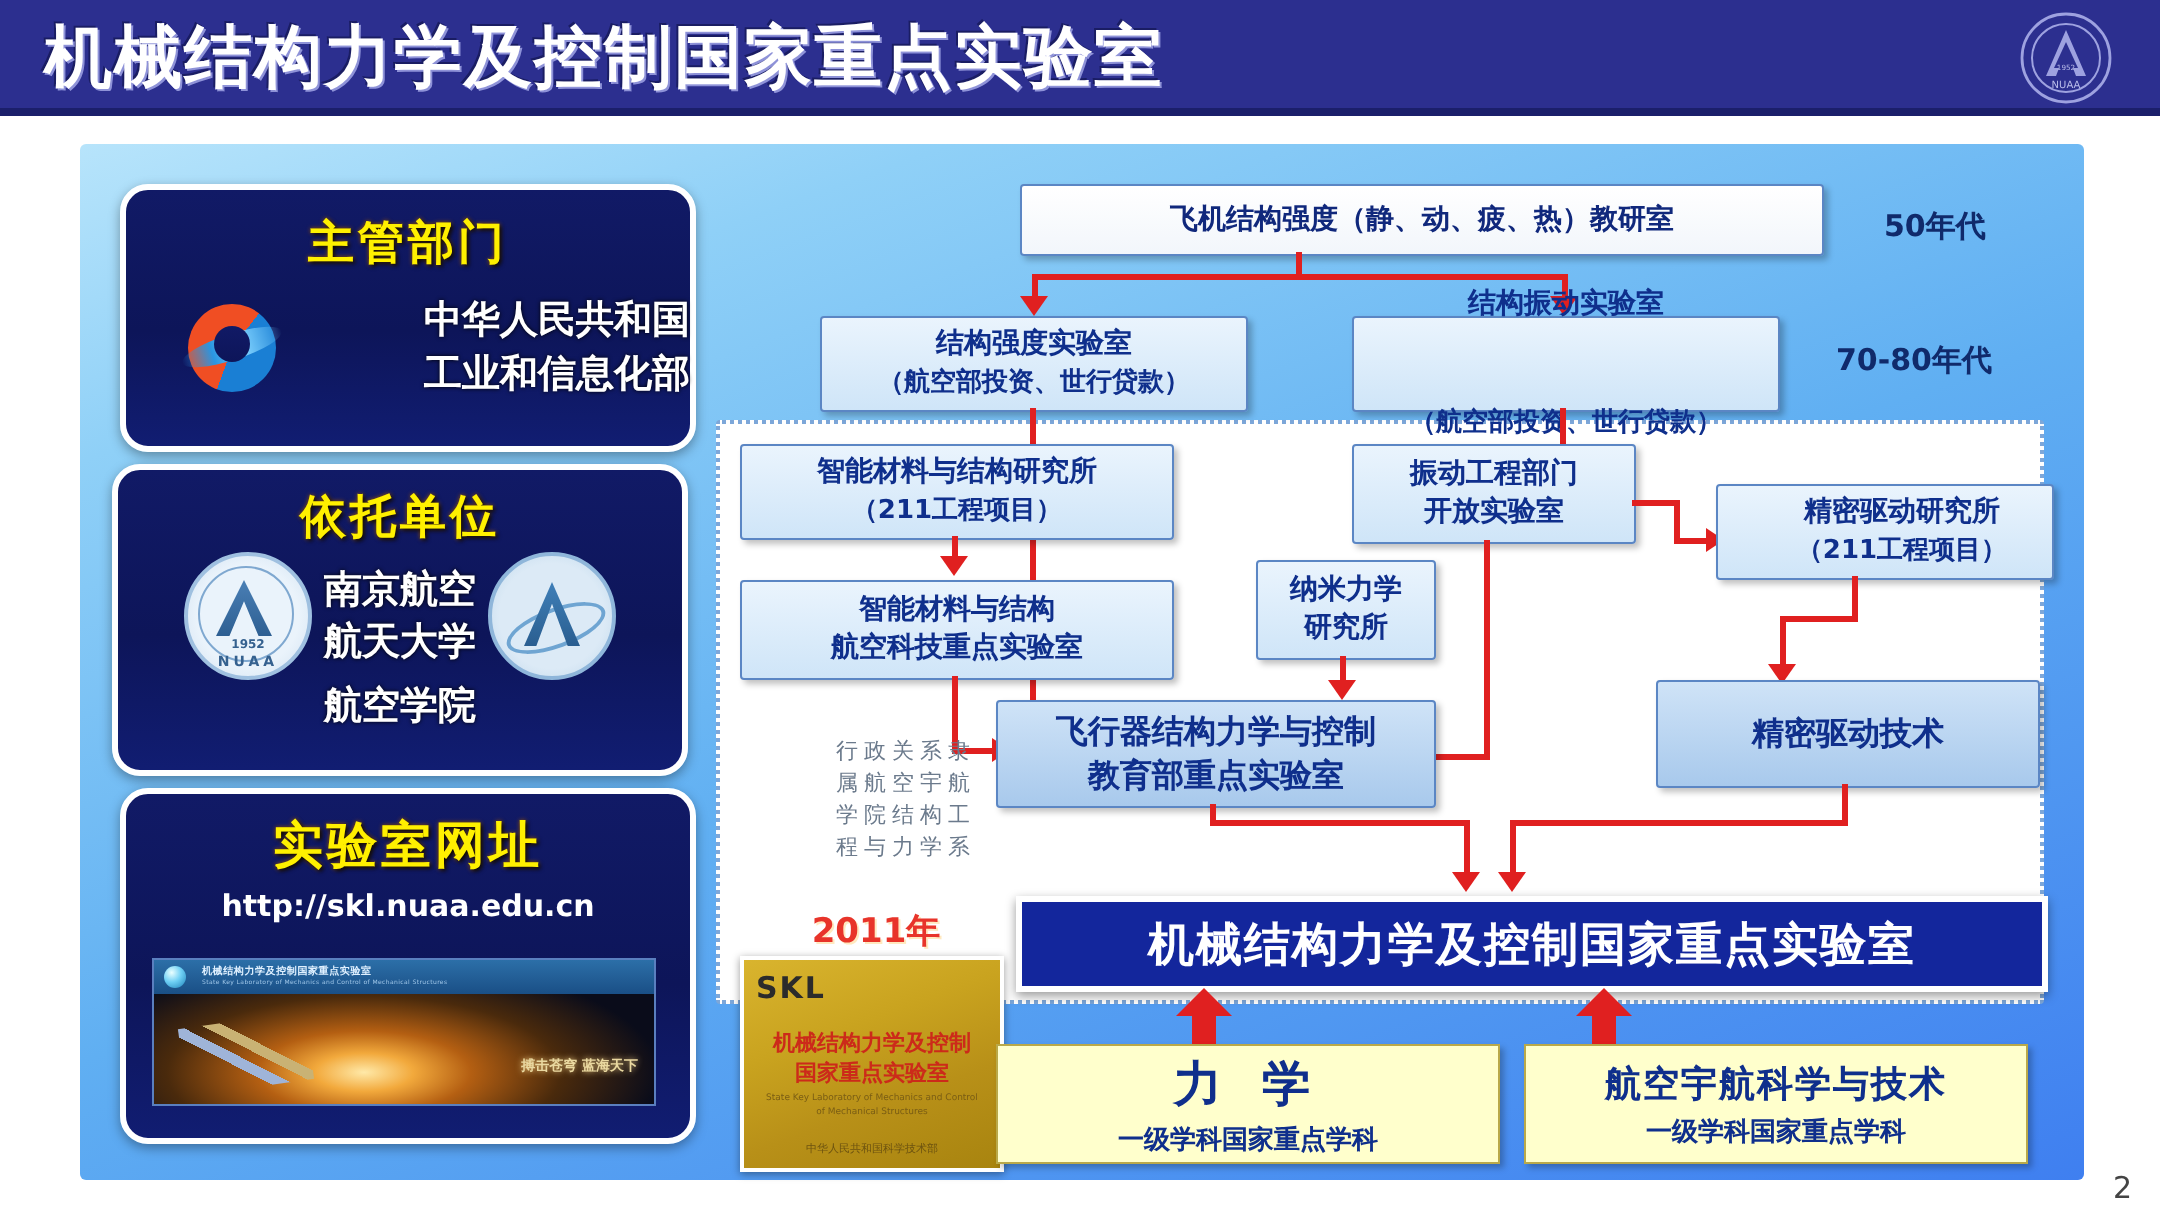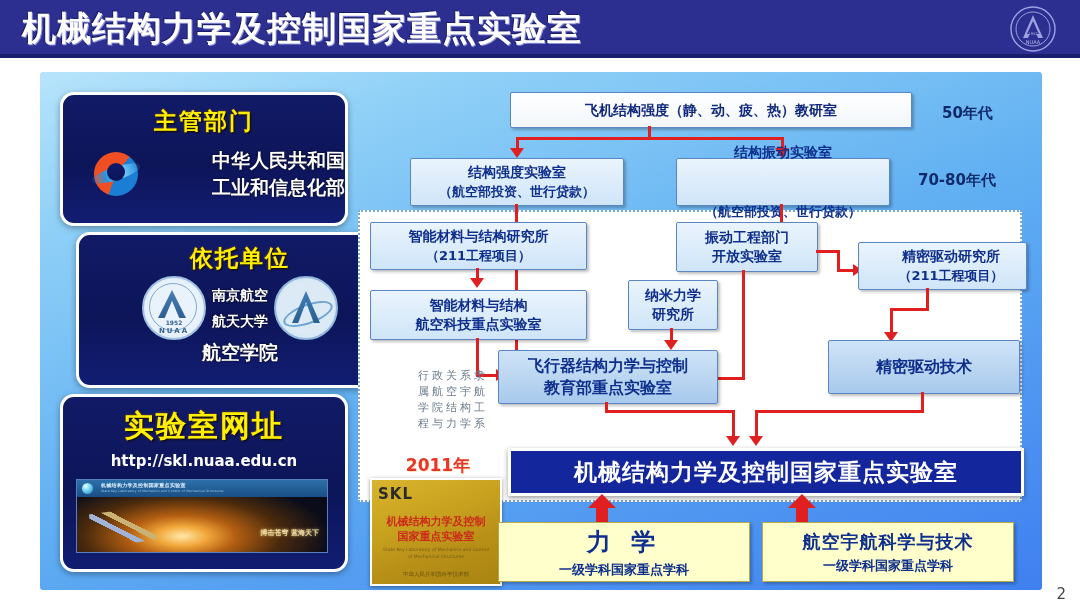--- a/index.html
+++ b/index.html
@@ -49,28 +49,28 @@
     letter-spacing:2px;
   }
 
   #card-dept{left:20px;top:20px;width:282px;height:128px;}
   #card-dept .card-title{font-size:23px;margin-top:11px;}
   #card-dept .dept-row{
     display:flex;align-items:center;justify-content:space-between;margin-top:6px;padding-left:22px;
   }
   #card-dept .dept-text{font-size:19px;line-height:27px;color:#fff;font-weight:bold;text-shadow:0 0 2px #000;}
 
-  #card-host{left:36px;top:160px;width:282px;height:150px;padding-left:20px;}
+  #card-host{left:16px;top:160px;width:282px;height:150px;}
   #card-host .card-title{font-size:23px;margin-top:8px;}
   #card-host .host-row{display:flex;align-items:center;justify-content:center;margin-top:2px;}
-  #card-host .host-text{font-size:14px;line-height:26px;color:#fff;font-weight:bold;text-shadow:0 0 2px #000;}
+  #card-host .host-text{font-size:19px;line-height:26px;color:#fff;font-weight:bold;text-shadow:0 0 2px #000;}
   #card-host .host-text2{font-size:19px;color:#fff;font-weight:bold;text-align:center;margin-top:0px;text-shadow:0 0 2px #000;}
 
   #card-site{left:20px;top:322px;width:282px;height:172px;}
-  #card-site .card-title{font-size:30px;margin-top:9px;}
+  #card-site .card-title{font-size:25px;margin-top:9px;}
   #card-site .url{
     text-align:center;color:#ffffff;font-size:15px;font-weight:bold;margin-top:5px;
     font-family:"DejaVu Sans","Liberation Sans",sans-serif;
   }
   #card-site .shot{
     position:absolute;left:13px;top:82px;width:250px;height:72px;
     border:1px solid #5a7fbf;
     background:
       radial-gradient(ellipse at 42% 78%, #ffe9a8 0%, #f2a93c 12%, #b45f12 26%, #4a2a0c 48%, #0a0c1a 72%),
       linear-gradient(180deg,#0a1020 0%,#050810 100%);

